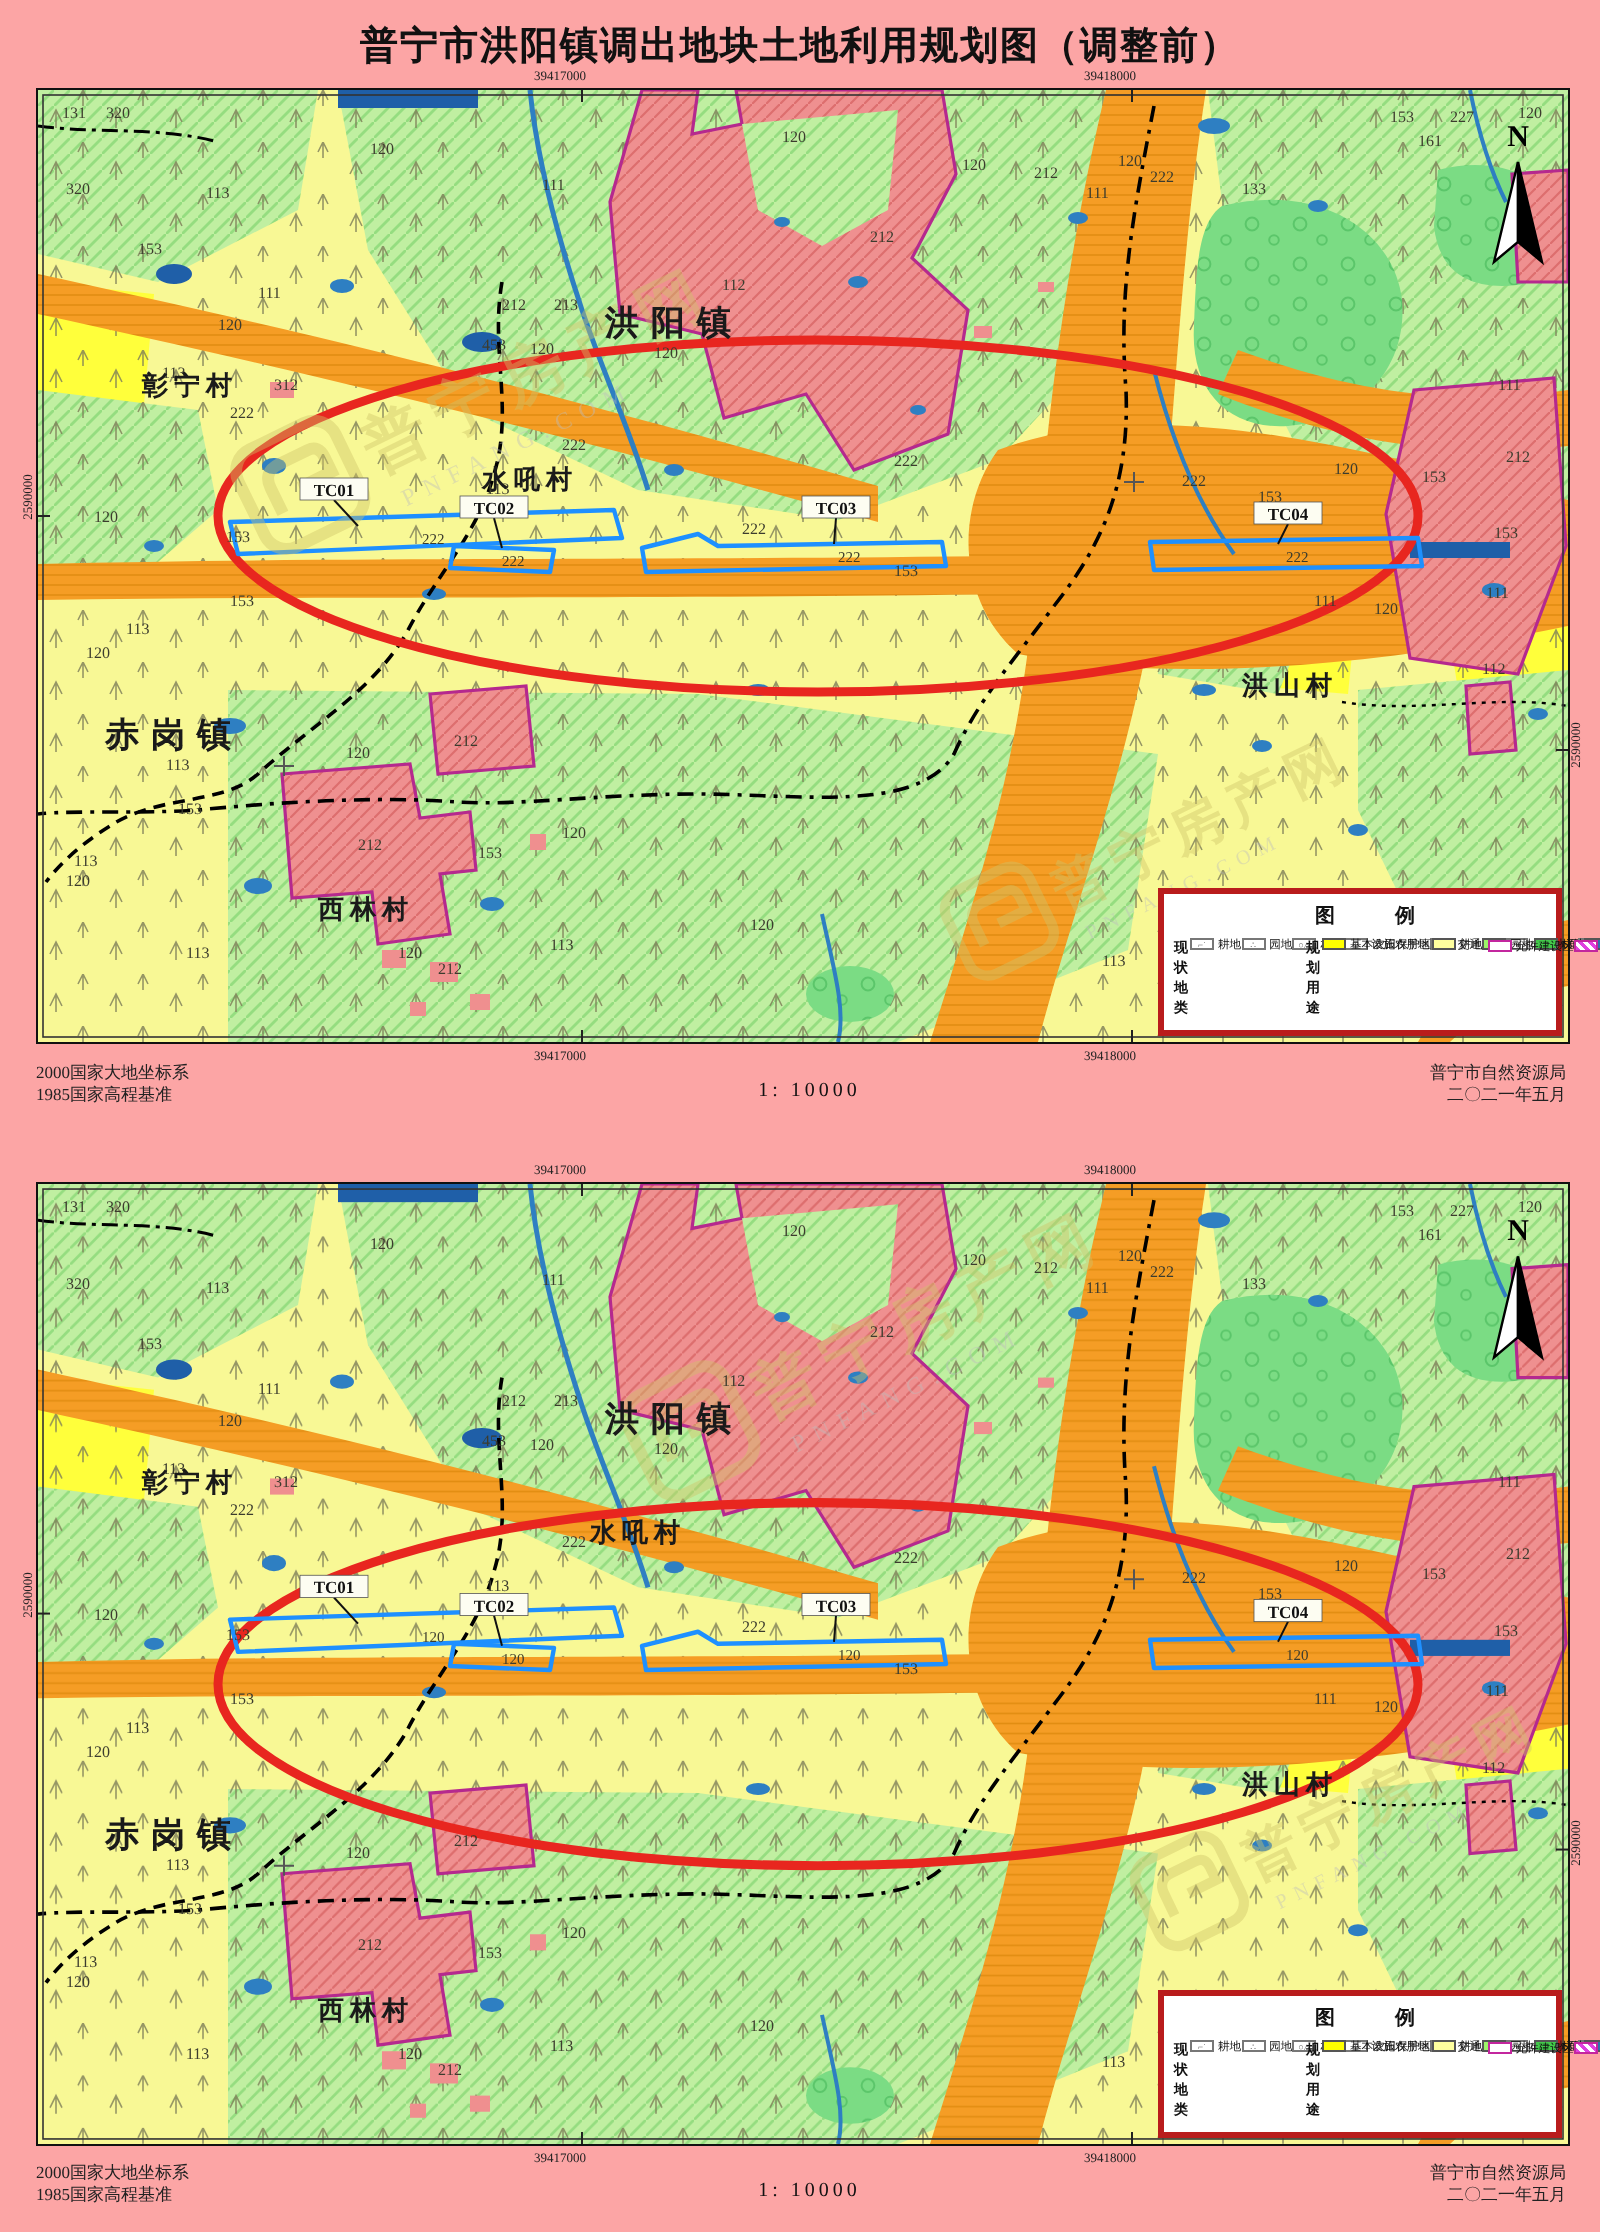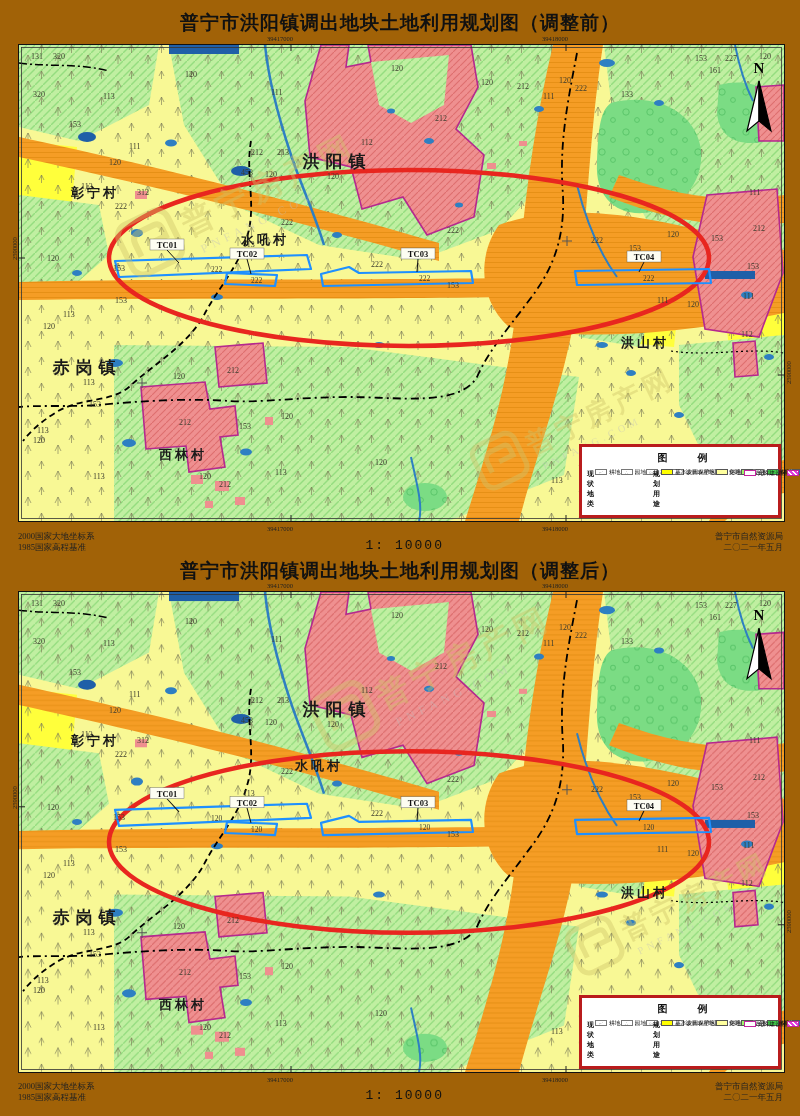--- a/index.html
+++ b/index.html
@@ -1,26 +1,26 @@
 <!DOCTYPE html>
 <html><head>
 <meta charset="utf-8">
 <style>
   html,body{margin:0;padding:0;background:#fff;width:800px;height:1116px;overflow:hidden;
     font-family:"Liberation Serif","DejaVu Serif",serif;}
-  .page{position:relative;width:800px;height:1116px;background:#a16207;}
+  .page{position:relative;width:800px;height:1116px;background:#fca5a5;}
   .map-title{position:absolute;left:0;right:0;text-align:center;font-size:19px;font-weight:bold;
     letter-spacing:1px;color:#111;}
   .map-wrap{position:absolute;left:18px;width:765px;border:1.5px solid #111;background:#f8f895;}
   .map-wrap svg{display:block;}
   .coord{position:absolute;font-size:6.5px;color:#222;font-family:"Liberation Serif",serif;white-space:nowrap;}
   .coord.rot{transform:rotate(-90deg);transform-origin:center;}
   .footer{position:absolute;left:18px;width:765px;height:30px;display:flex;justify-content:space-between;align-items:center;}
   .footer .datum{font-size:8.5px;line-height:11px;color:#222;}
-  .footer .scale{font-size:13px;color:#111;margin-top:6px;letter-spacing:2px;font-family:Liberation Mono, monospace;}
+  .footer .scale{font-size:10px;color:#111;margin-top:6px;letter-spacing:2px;}
   .footer .agency{font-size:8.5px;line-height:11px;color:#222;text-align:right;}
   
   .legend{position:absolute;right:3px;bottom:3px;width:202px;background:#fff;border:3px solid #b91c1c;
     padding:3px 4px 4px 5px;box-sizing:border-box;z-index:5;}
   .legend-title{text-align:center;font-size:10px;font-weight:bold;letter-spacing:10px;margin:1px 0 3px 14px;color:#111;}
   .legend-cols{display:flex;gap:4px;}
   .lcol{display:flex;flex-direction:row;}
   .lcol.c1{width:62px;}
   .lcol.c2{width:84px;}
   .lcol.c3{width:50px;}
@@ -474,21 +474,20 @@
       <div>2000国家大地坐标系</div>
         <div>1985国家高程基准</div>
     </div>
     <div class="scale">1:  10000</div>
     <div class="agency">
       <div>普宁市自然资源局</div>
         <div>二〇二一年五月</div>
     </div>
   </div>
 
-  <div class="map-title" style="top:558px">普宁市洪阳镇调出地块土地利用规划图（调整后）</div>
 
   <div class="map-wrap" id="mapwrap1" style="top:591px;height:480px">
     <svg id="map1" viewBox="0 0 765 476" width="765" height="480" preserveAspectRatio="none">
         <defs>
           <clipPath id="p1clip">
             <rect x="0" y="0" width="765" height="476"></rect>
           </clipPath>
           <pattern id="p1sym" width="30" height="26" patternUnits="userSpaceOnUse">
             <path d="M6,16 l3,-6 l3,6 M9,10 v9" stroke="#7d7d58" stroke-width="0.8" fill="none" opacity="0.8"></path>
             <path d="M20,5 l2.5,-5 l2.5,5 M22.5,0 v8" stroke="#7d7d58" stroke-width="0.8" fill="none" opacity="0.8"></path>

